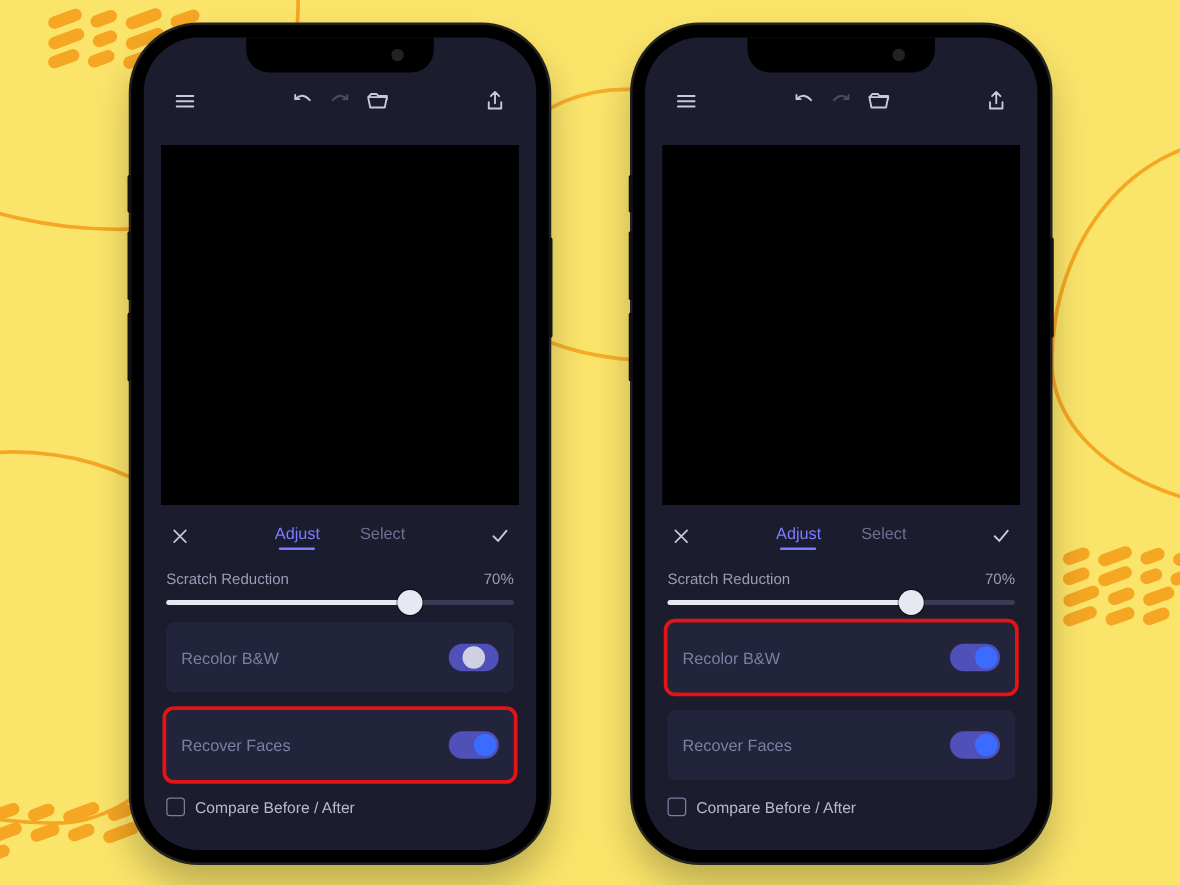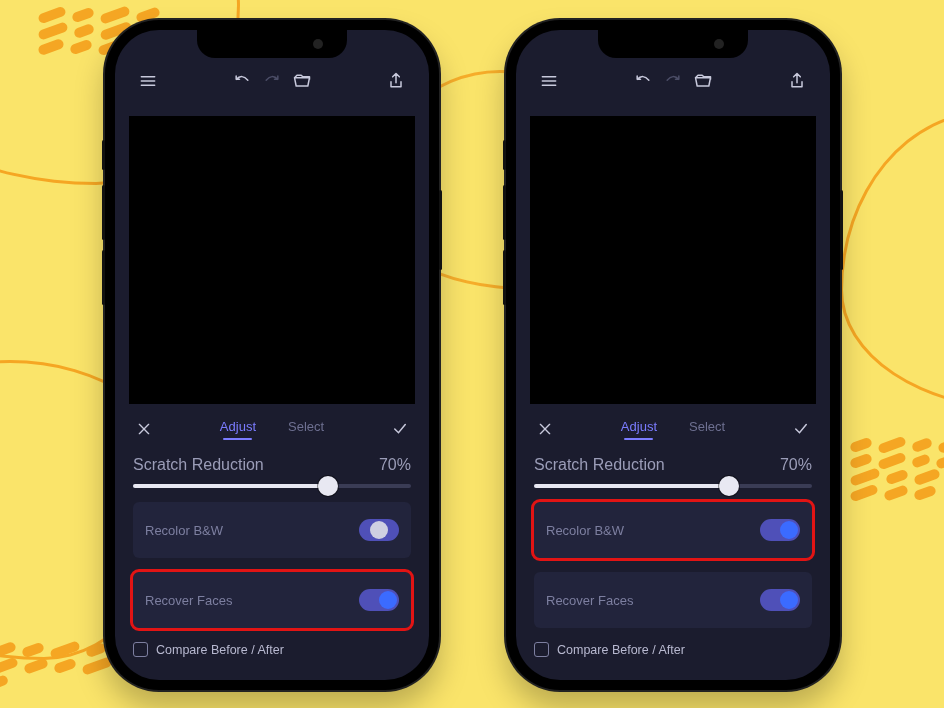--- a/index.html
+++ b/index.html
@@ -91,21 +91,21 @@
 
   .tabrow { display:flex; align-items:flex-end; gap: 22px; }
   .tabrow .close, .tabrow .apply { color:#c8c9dc; width:22px; height:22px; display:flex; align-items:center; justify-content:center; }
   .tabrow .close svg, .tabrow .apply svg { stroke: currentColor; fill:none; stroke-width:2; stroke-linecap:round; }
   .tabs { flex:1; display:flex; justify-content:center; gap: 32px; }
   .tab { color:#6e7091; padding-bottom:6px; position:relative; }
   .tab.active { color:#7b7cff; }
   .tab.active::after{ content:""; position:absolute; left:10%; right:10%; bottom:0; height:2px; background:#7b7cff; border-radius:2px;}
 
   .slider-block { margin-top: 8px; }
-  .slider-label-row { display:flex; justify-content:space-between; color:#9b9db8; font-size:16px; margin-bottom:10px;}
+  .slider-label-row { display:flex; justify-content:space-between; color:#9b9db8; font-size:12px; margin-bottom:10px;}
   .slider-track { position:relative; height: 4px; background:#3a3c55; border-radius:2px; }
   .slider-fill { position:absolute; left:0; top:0; bottom:0; background:#e8e8f2; border-radius:2px; }
   .slider-thumb { position:absolute; top:50%; width:20px; height:20px; background:#e8e8f2; border-radius:50%; transform:translate(-50%,-50%); box-shadow:0 0 0 1px rgba(0,0,0,.4);}
 
   .toggle-row {
     margin-top: 6px;
     background:#22243c;
     border-radius:6px;
     padding: 17px 12px;
     display:flex;

